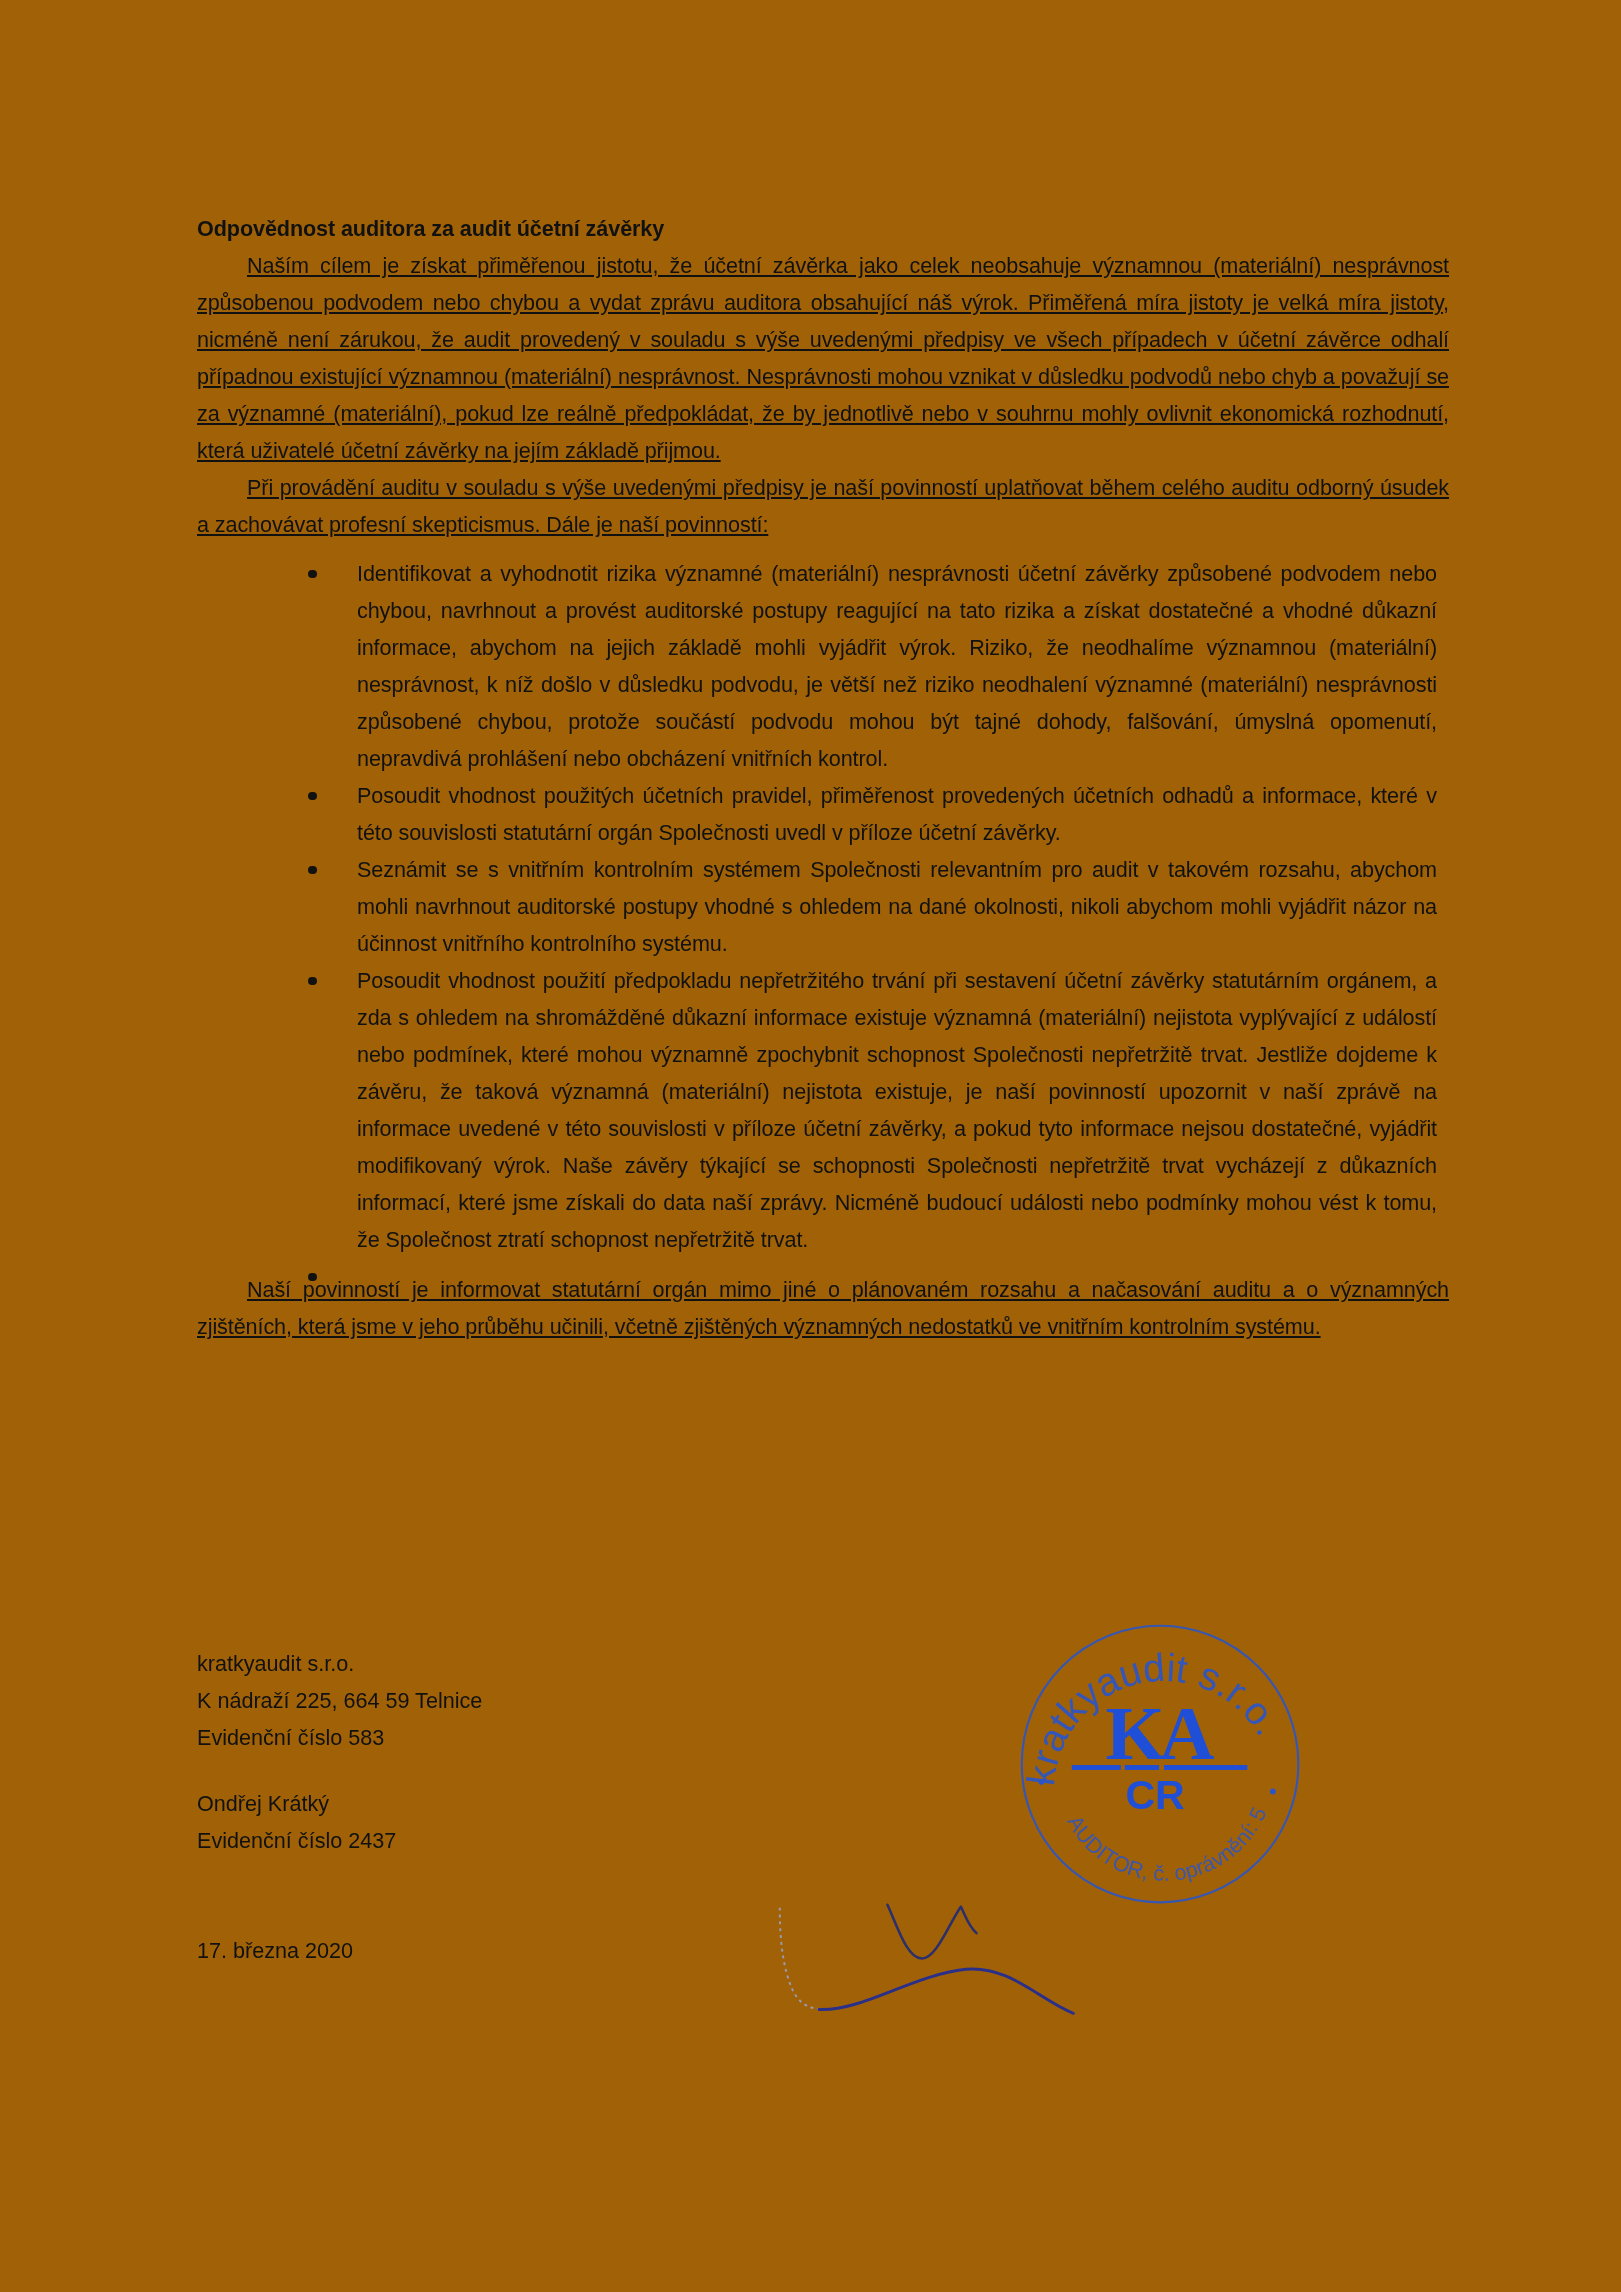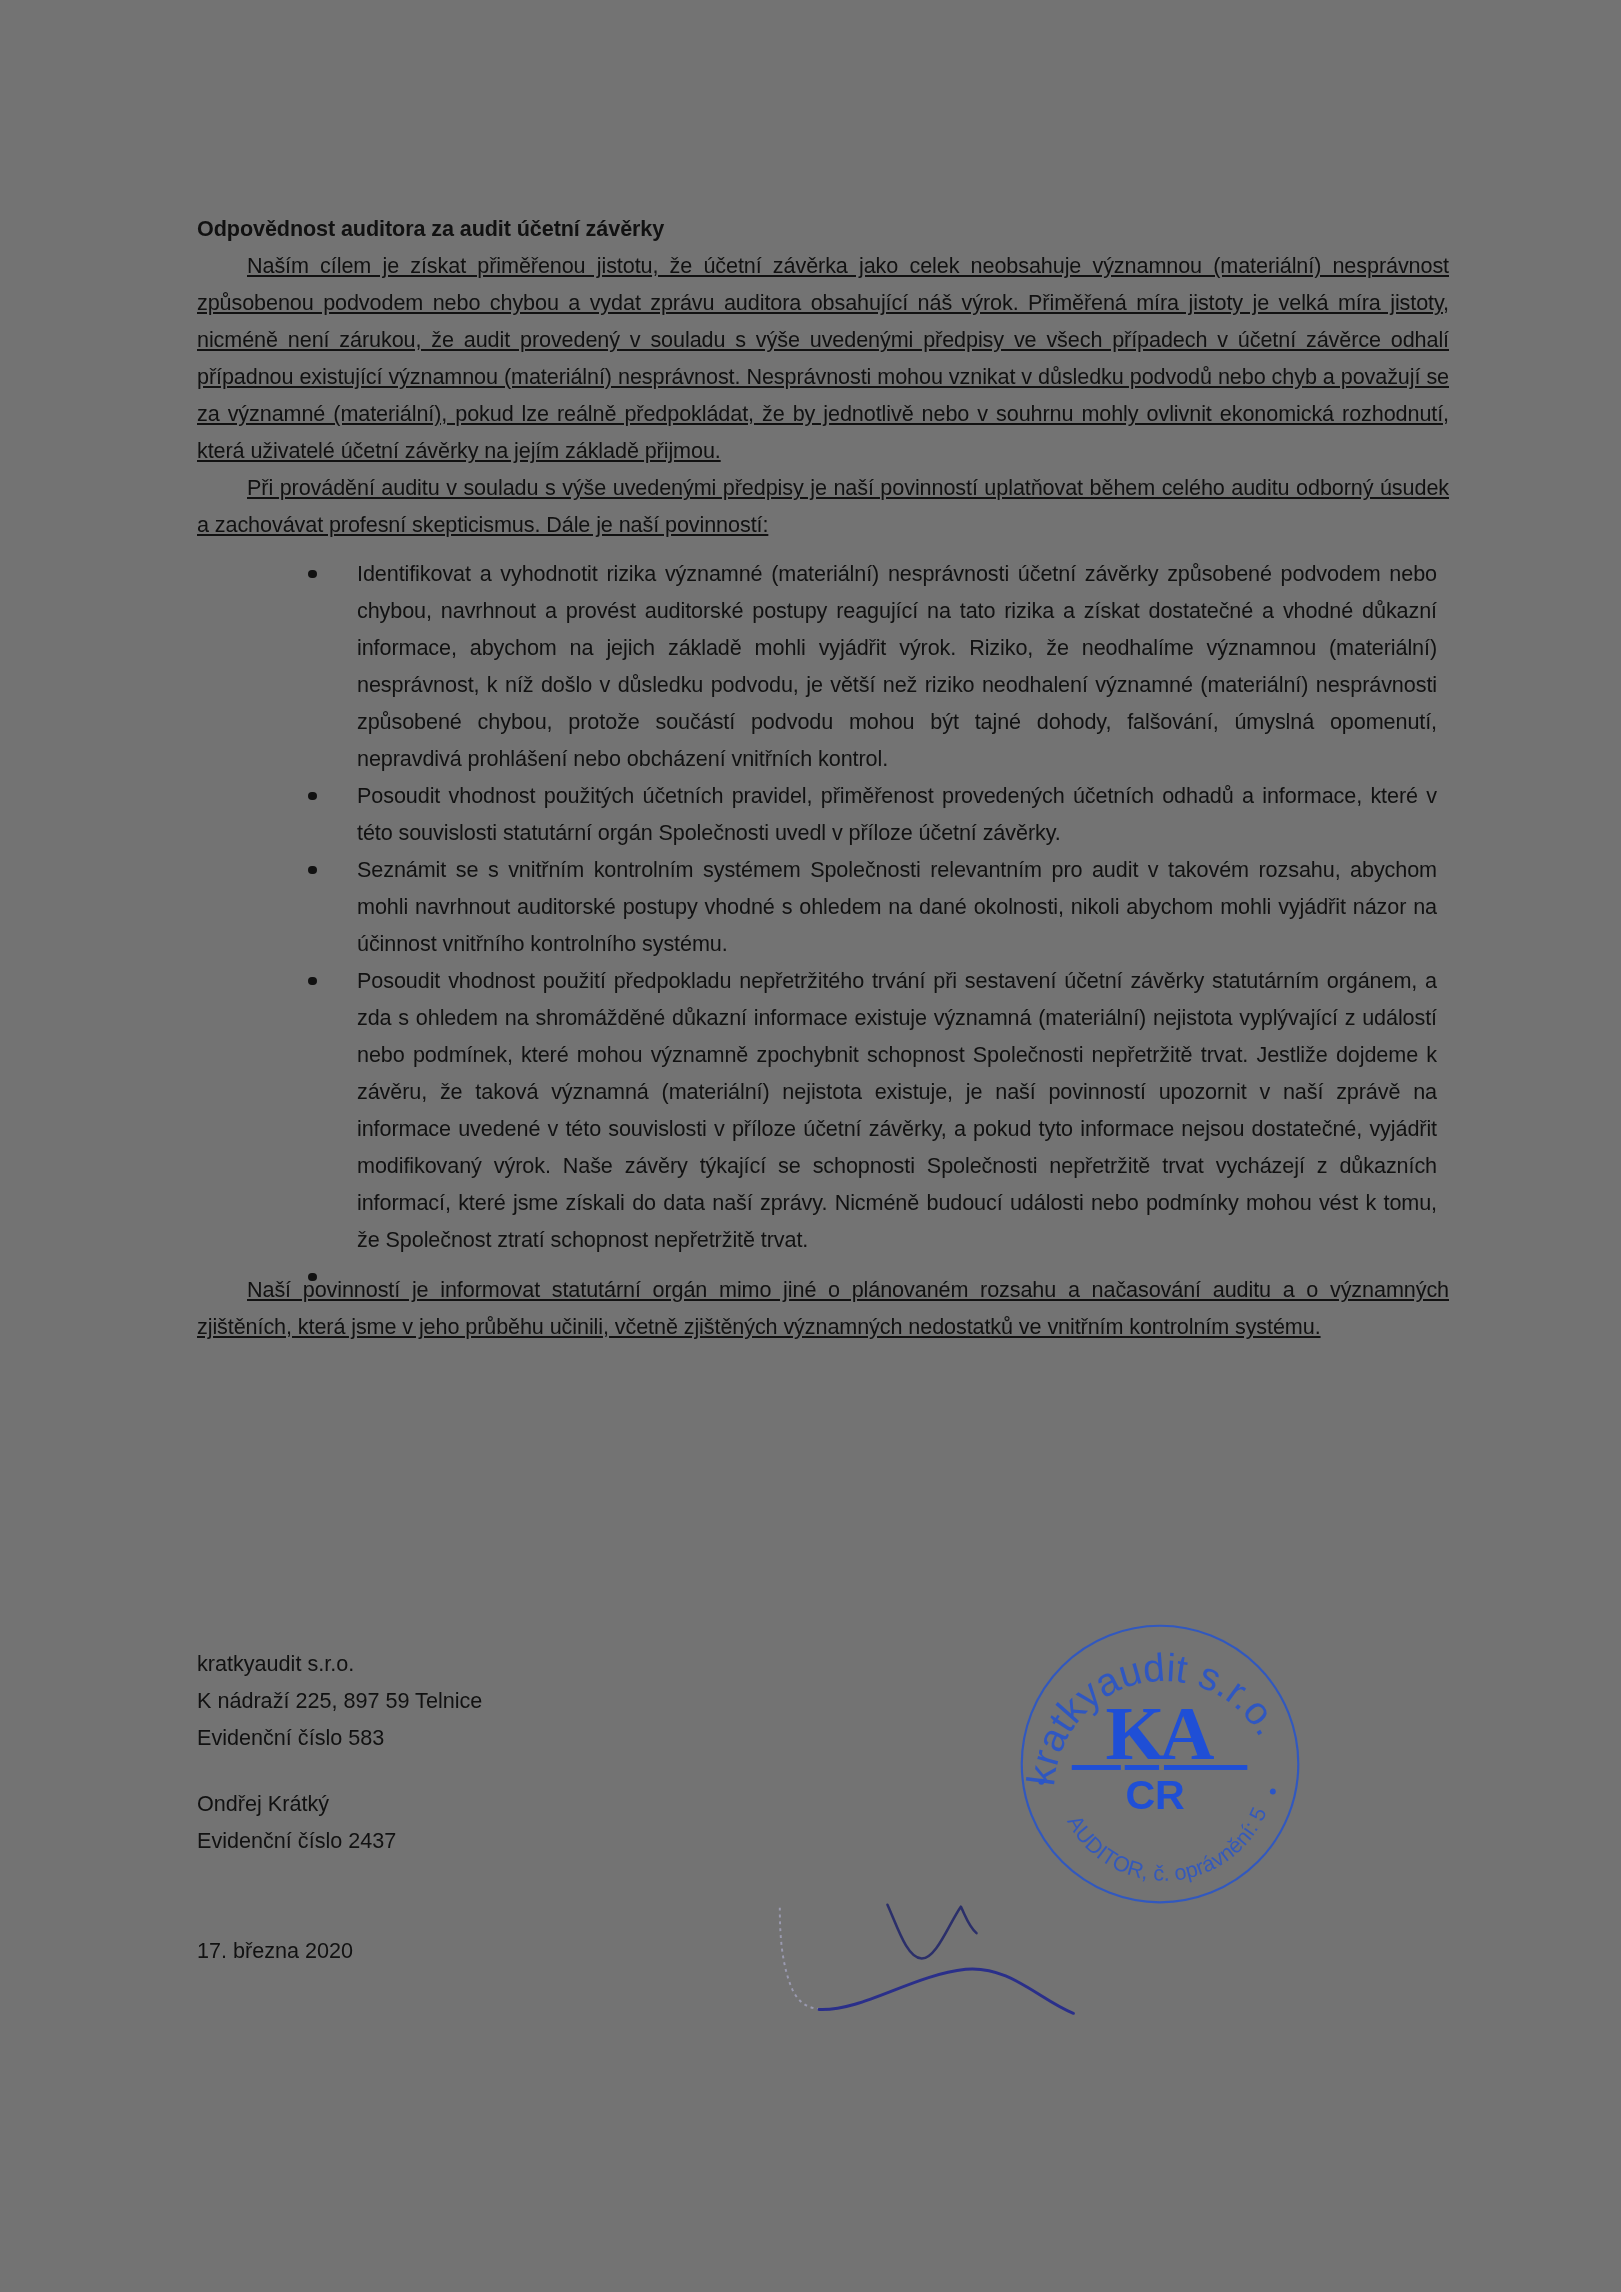--- a/index.html
+++ b/index.html
@@ -1,18 +1,18 @@
 <!DOCTYPE html>
 <html><head>
 <meta charset="utf-8">
 <style>
   html, body { margin: 0; padding: 0; background: #ffffff; }
   body { width: 1621px; height: 2293px; position: relative; overflow: hidden; }
   .page {
-    position: absolute; left: 0; top: 0; width: 1621px; height: 2293px; background: #737373;
+    position: absolute; left: 0; top: 0; width: 1621px; height: 2293px; background: #a16207;
     font-family: "Liberation Sans", "DejaVu Sans", sans-serif; color: #111111;
   }
   .body-text {
     position: absolute; left: 197px; top: 210px; width: 1252px;
     font-size: 21.6px; line-height: 37px; letter-spacing: -0.1px;
   }
   .heading { font-weight: bold; margin: 0; font-size: 21.6px; line-height: 37px; }
   .para { margin: 0; text-align: justify; text-indent: 50px; text-decoration: underline; }
   .para.last-gap { margin-top: 12.7px; }
   ul.bullets { list-style: none; margin: 12px; padding: 0; }
@@ -43,21 +43,21 @@
       <li><span class="bullet-dot"></span><span>Posoudit vhodnost použitých účetních pravidel, přiměřenost provedených účetních odhadů a informace, které v této souvislosti statutární orgán Společnosti uvedl v příloze účetní závěrky.</span></li>
       <li><span class="bullet-dot"></span><span>Seznámit se s vnitřním kontrolním systémem Společnosti relevantním pro audit v takovém rozsahu, abychom mohli navrhnout auditorské postupy vhodné s ohledem na dané okolnosti, nikoli abychom mohli vyjádřit názor na účinnost vnitřního kontrolního systému.</span></li>
       <li><span class="bullet-dot"></span><span>Posoudit vhodnost použití předpokladu nepřetržitého trvání při sestavení účetní závěrky statutárním orgánem, a zda s ohledem na shromážděné důkazní informace existuje významná (materiální) nejistota vyplývající z událostí nebo podmínek, které mohou významně zpochybnit schopnost Společnosti nepřetržitě trvat. Jestliže dojdeme k závěru, že taková významná (materiální) nejistota existuje, je naší povinností upozornit v naší zprávě na informace uvedené v této souvislosti v příloze účetní závěrky, a pokud tyto informace nejsou dostatečné, vyjádřit modifikovaný výrok. Naše závěry týkající se schopnosti Společnosti nepřetržitě trvat vycházejí z důkazních informací, které jsme získali do data naší zprávy. Nicméně budoucí události nebo podmínky mohou vést k tomu, že Společnost ztratí schopnost nepřetržitě trvat.</span></li>
       <li><span class="bullet-dot"></span></li>
     </ul>
     <p class="para last-gap">Naší povinností je informovat statutární orgán mimo jiné o plánovaném rozsahu a načasování auditu a o významných zjištěních, která jsme v jeho průběhu učinili, včetně zjištěných významných nedostatků ve vnitřním kontrolním systému.</p>
   </div>
 
   <div class="sig-block">
     <span class="line">kratkyaudit s.r.o.</span>
-    <span class="line">K nádraží 225, 897 59 Telnice</span>
+    <span class="line">K nádraží 225, 664 59 Telnice</span>
     <span class="line">Evidenční číslo 583</span>
     <div class="gap"></div>
     <span class="line">Ondřej Krátký</span>
     <span class="line">Evidenční číslo 2437</span>
     <div class="gap-big"></div>
     <span class="line">17. března 2020</span>
   </div>
 
   <svg class="signature" viewBox="780 1930 340 140" width="333" height="137">
     <path d="M795 1946 C 795 1975, 797 2005, 808 2030 C 815 2045, 826 2050, 842 2050" fill="none" stroke="#9a9ab0" stroke-width="2" stroke-dasharray="3 4"></path>

